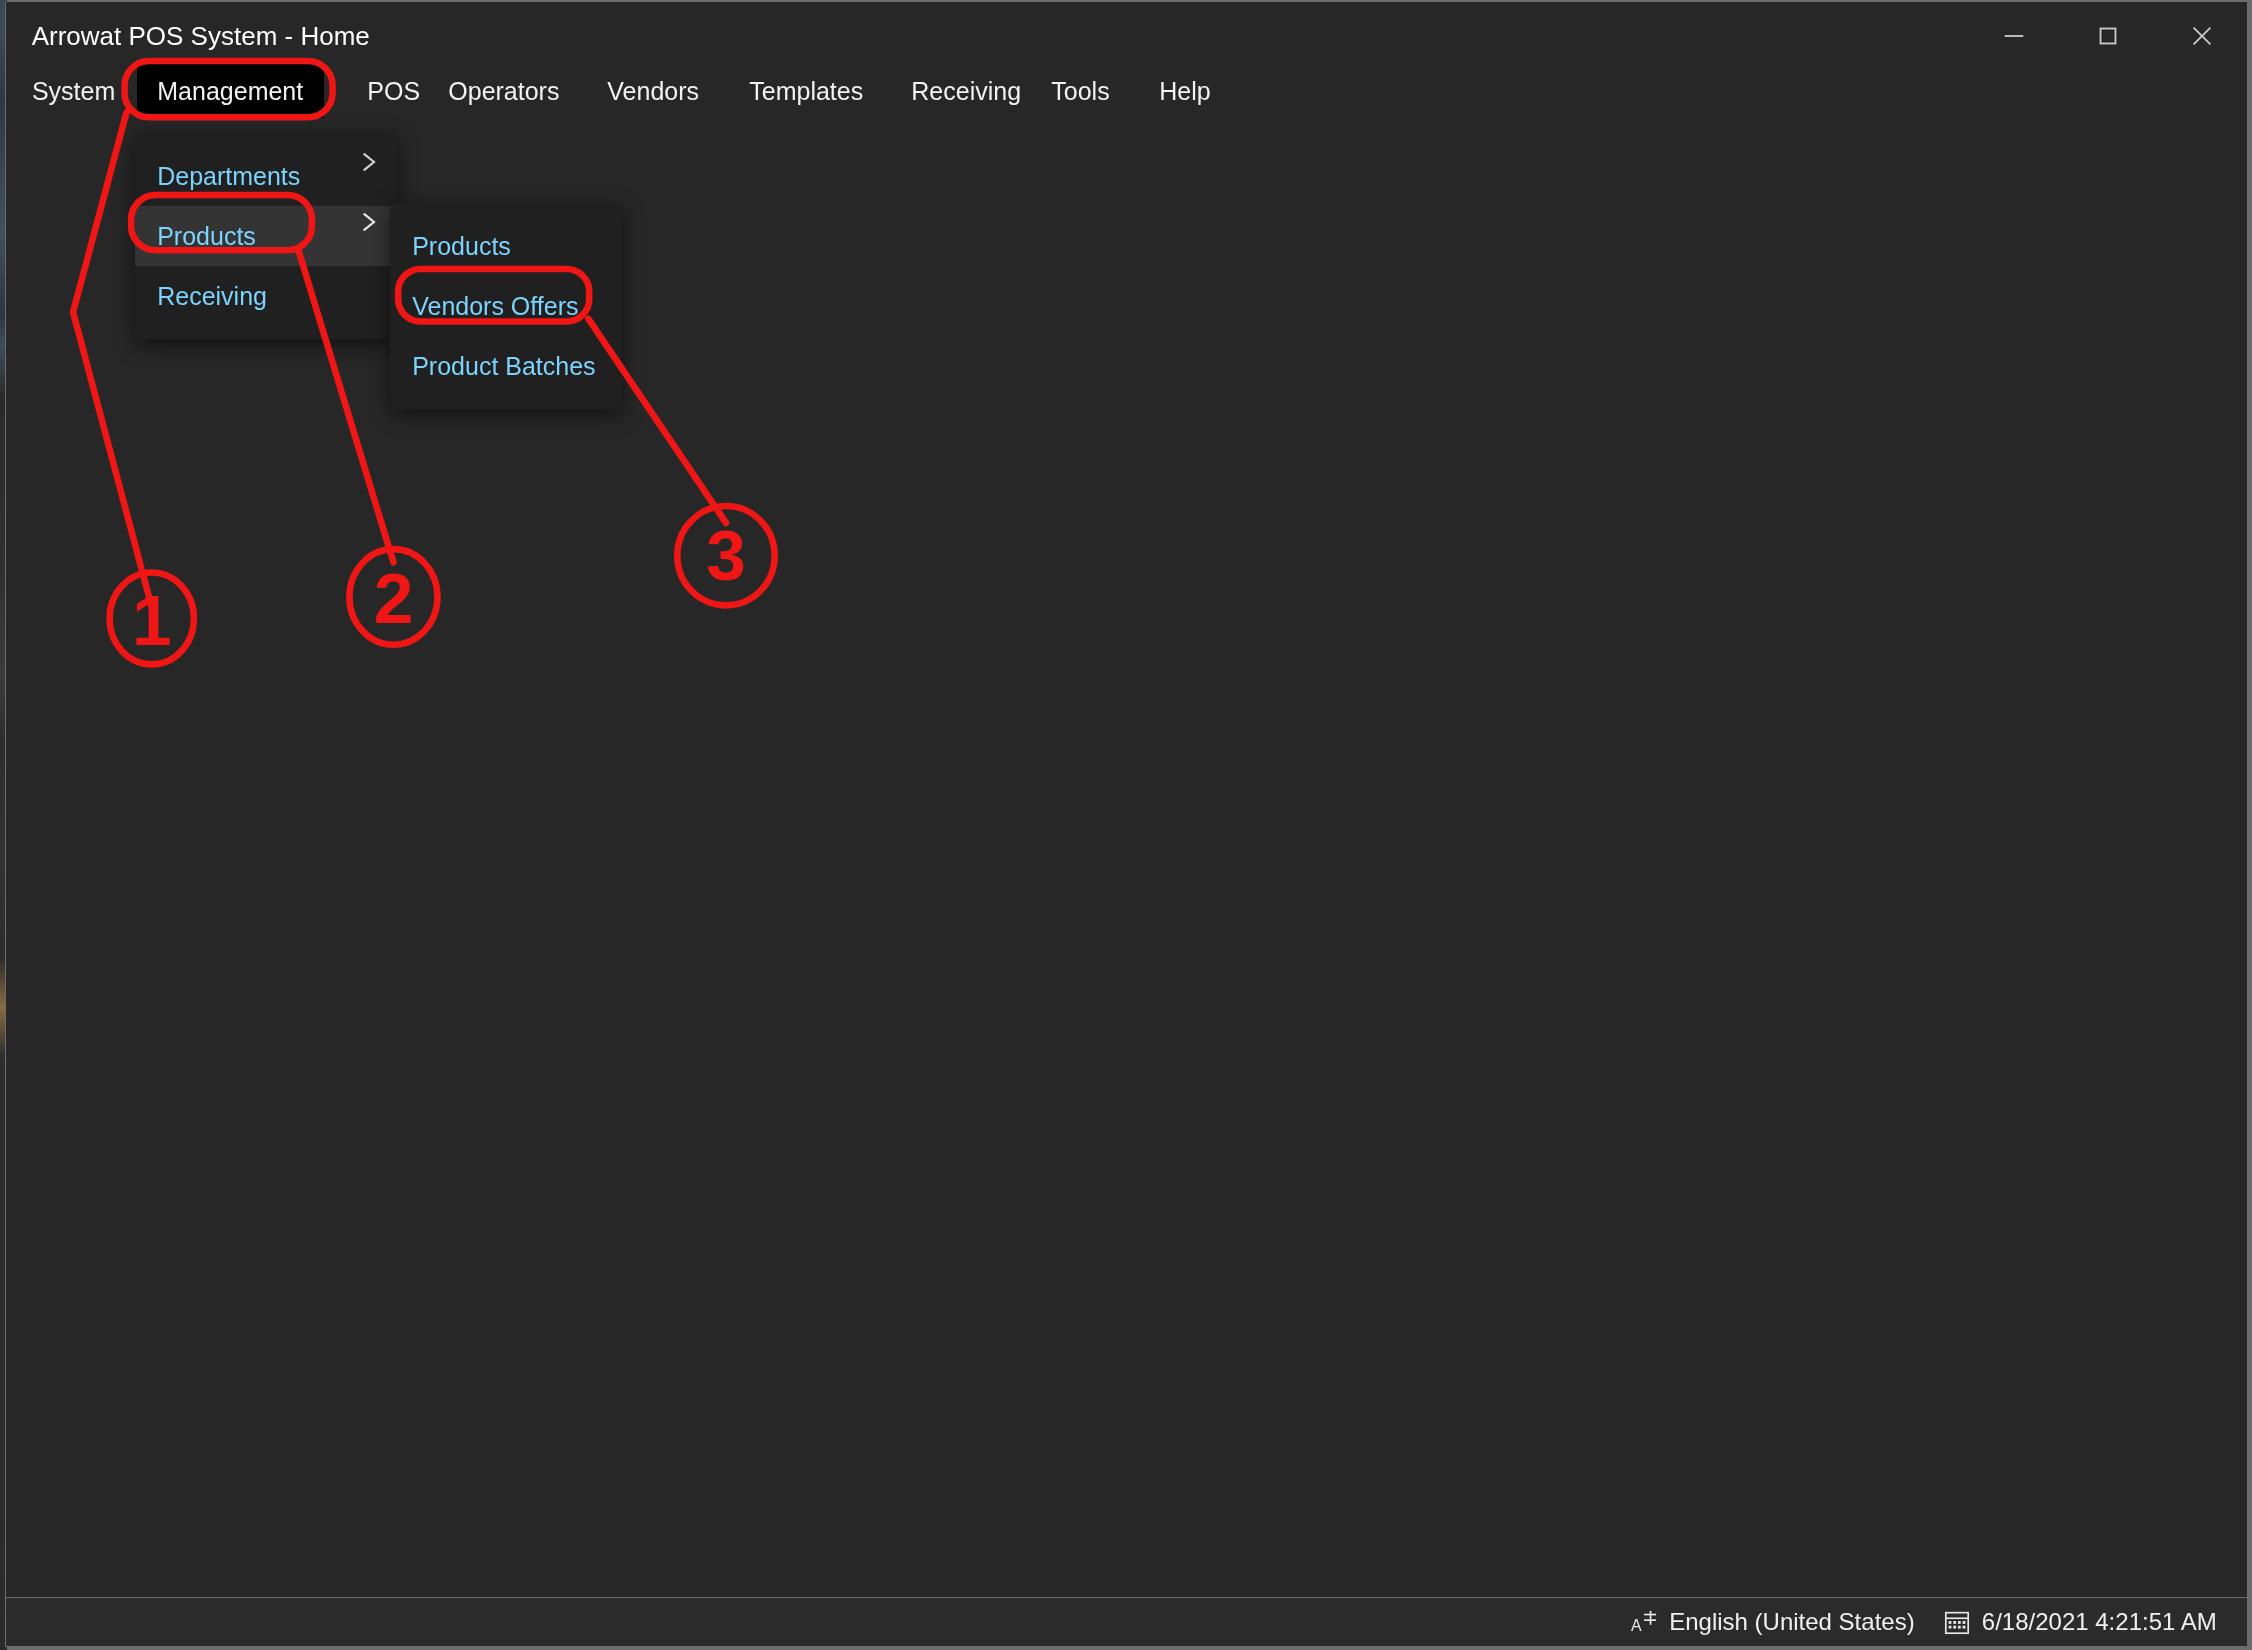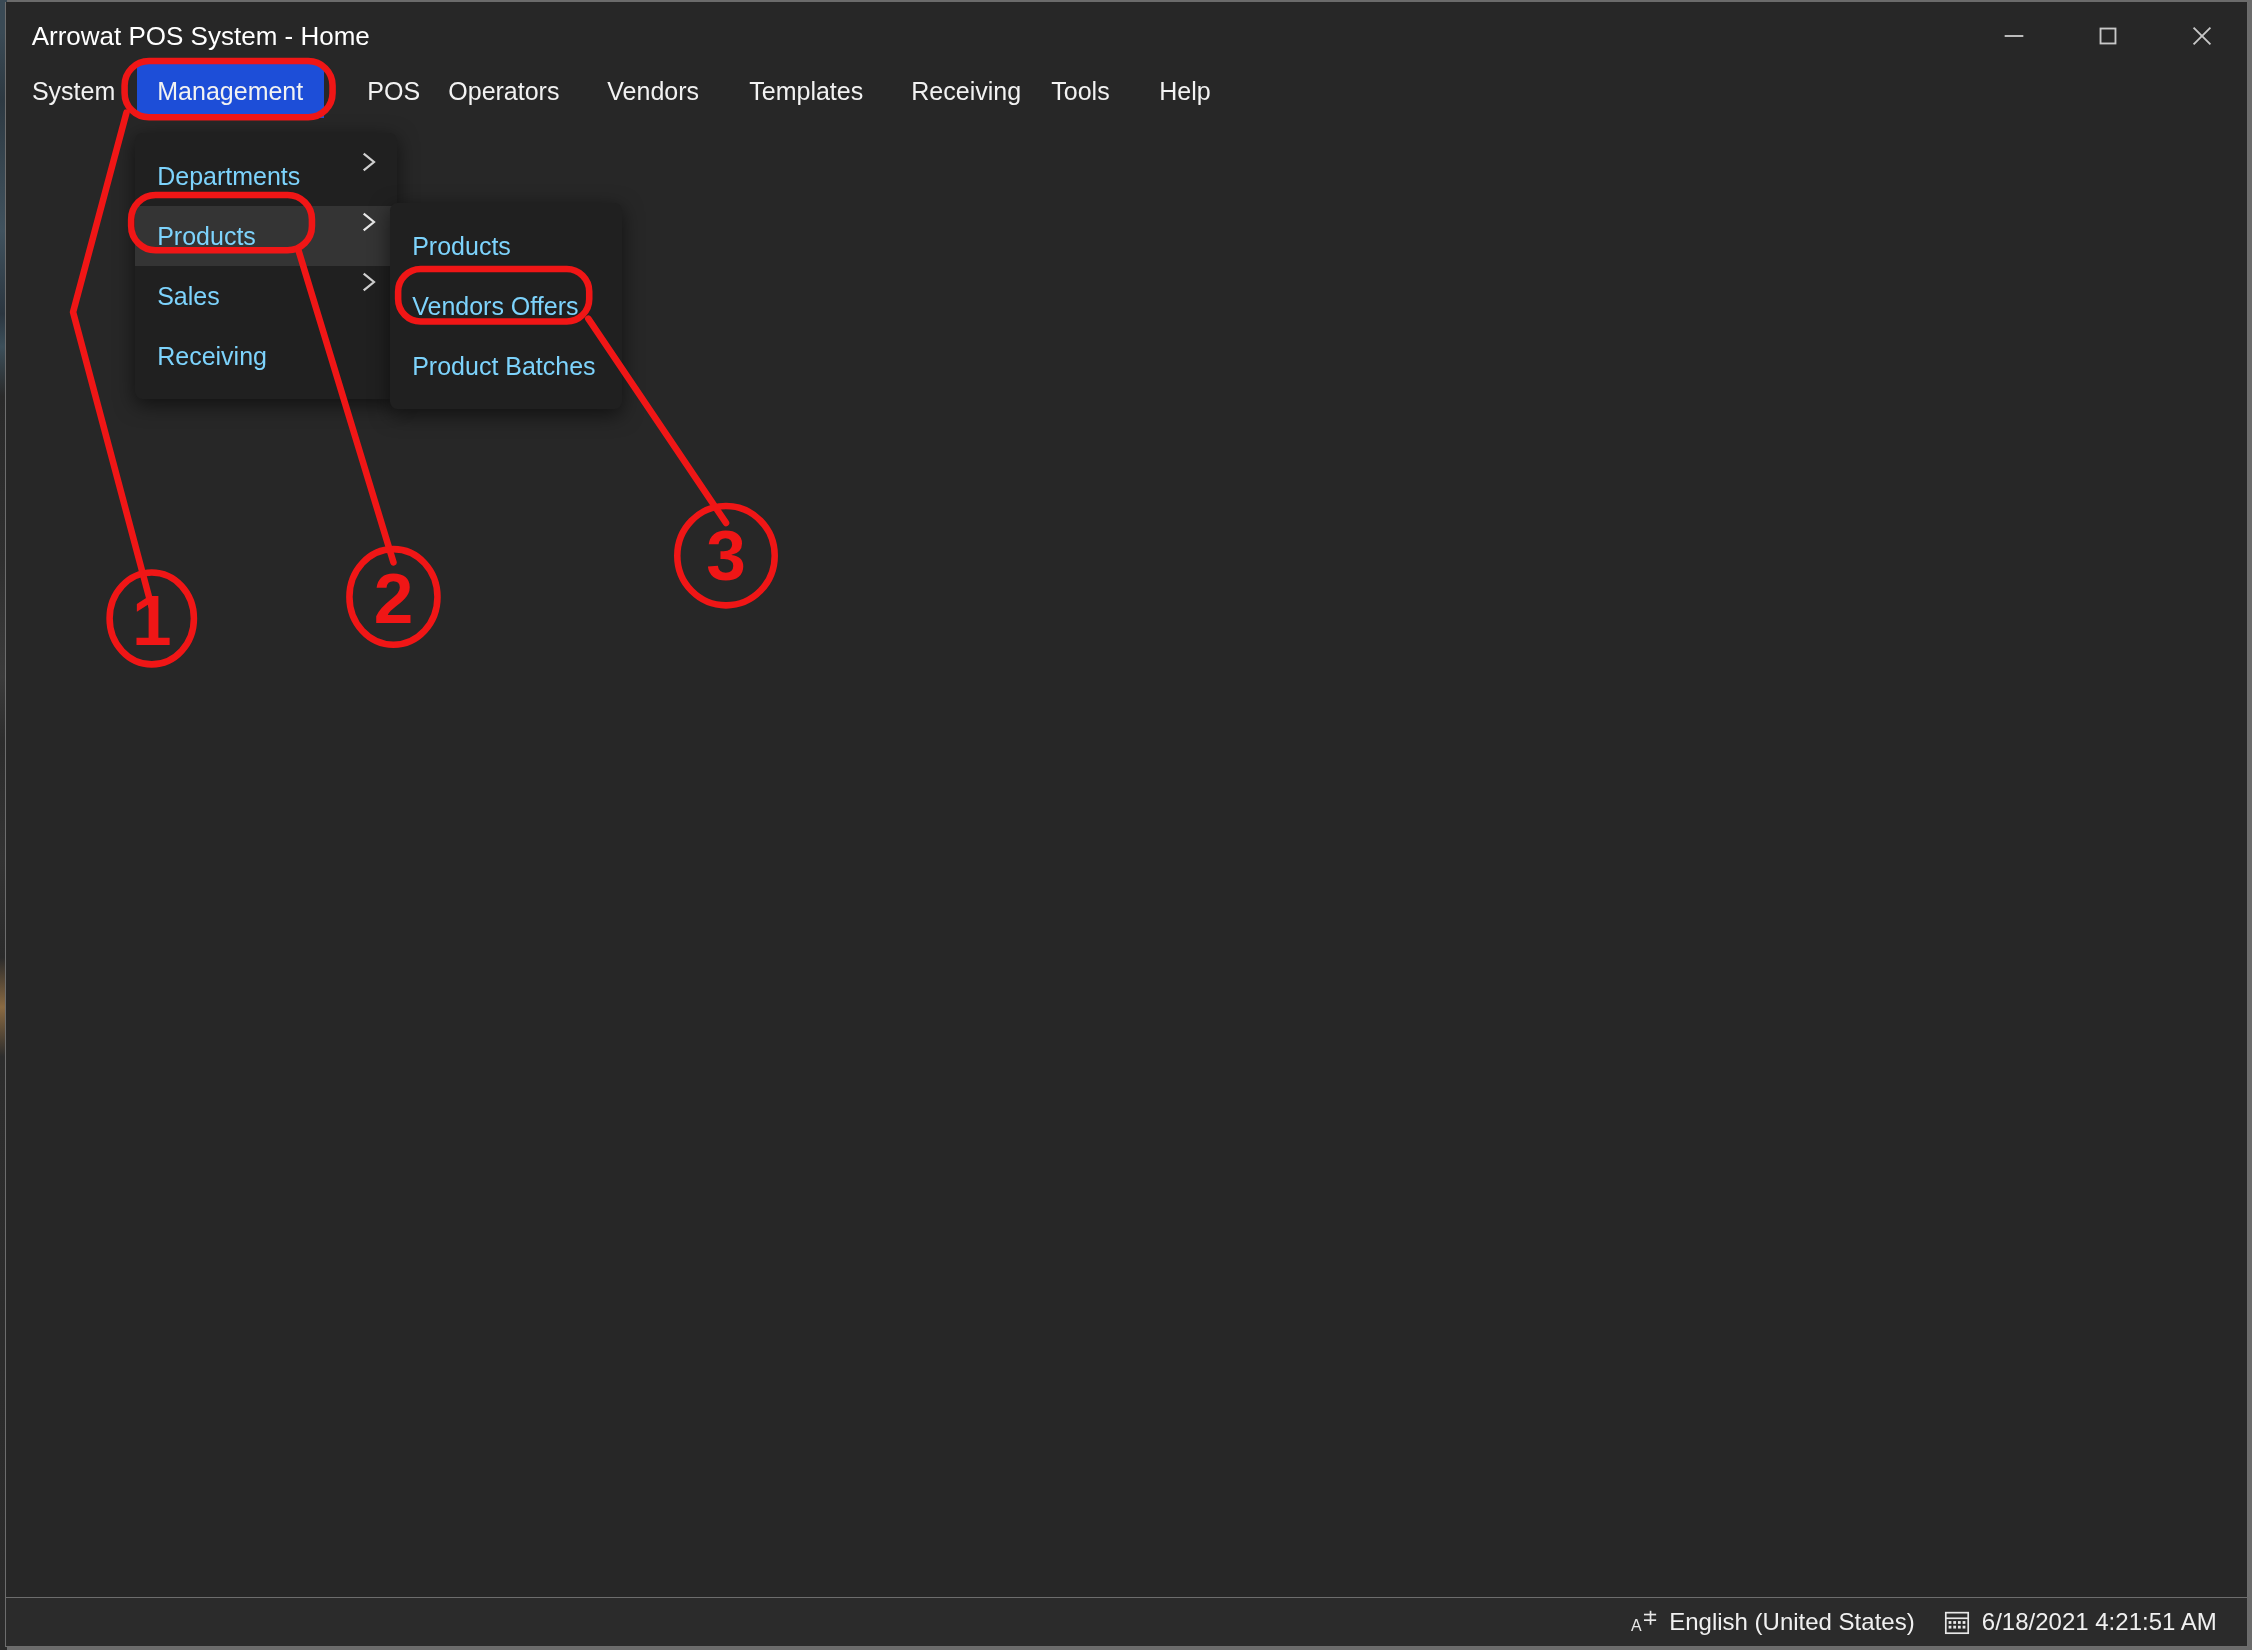--- a/index.html
+++ b/index.html
@@ -92,21 +92,21 @@
   .menu-item {
     position: absolute;
     top: 0;
     height: 54px;
     line-height: 54px;
     color: #f2f2f2;
     font-size: 25px;
     padding: 0 20.6px;
     white-space: nowrap;
   }
-  .menu-item.open { background: #1d4ed8; }
+  .menu-item.open { background: #000000; }
 
   
   .dropdown {
     position: absolute;
     background: #202020;
     border-radius: 7.5px;
     box-shadow: 0 5.6px 20.6px rgba(0,0,0,0.55);
     padding: 13px 0;
   }
   #menu-management-popup {
@@ -228,28 +228,20 @@
           <svg width="20.6" height="28" viewBox="0 0 22 30">
               <polyline points="5,6 16,15 5,24" fill="none" stroke="#cfcfcf" stroke-width="2.4"></polyline>
             </svg>
         </span>
       </div>
       <div class="dd-item selected">
         <span>Products</span>
         <span class="dd-chevron">
           <svg width="20.6" height="28" viewBox="0 0 22 30">
               <polyline points="5,6 16,15 5,24" fill="none" stroke="#e8e8e8" stroke-width="2.4"></polyline>
-            </svg>
-        </span>
-      </div>
-      <div class="dd-item">
-        <span>Sales</span>
-        <span class="dd-chevron">
-          <svg width="20.6" height="28" viewBox="0 0 22 30">
-              <polyline points="5,6 16,15 5,24" fill="none" stroke="#cfcfcf" stroke-width="2.4"></polyline>
             </svg>
         </span>
       </div>
       <div class="dd-item">
         <span>Receiving</span>
       </div>
     </div>
 
     <div class="dropdown" id="menu-products-submenu">
       <div class="dd-item">

